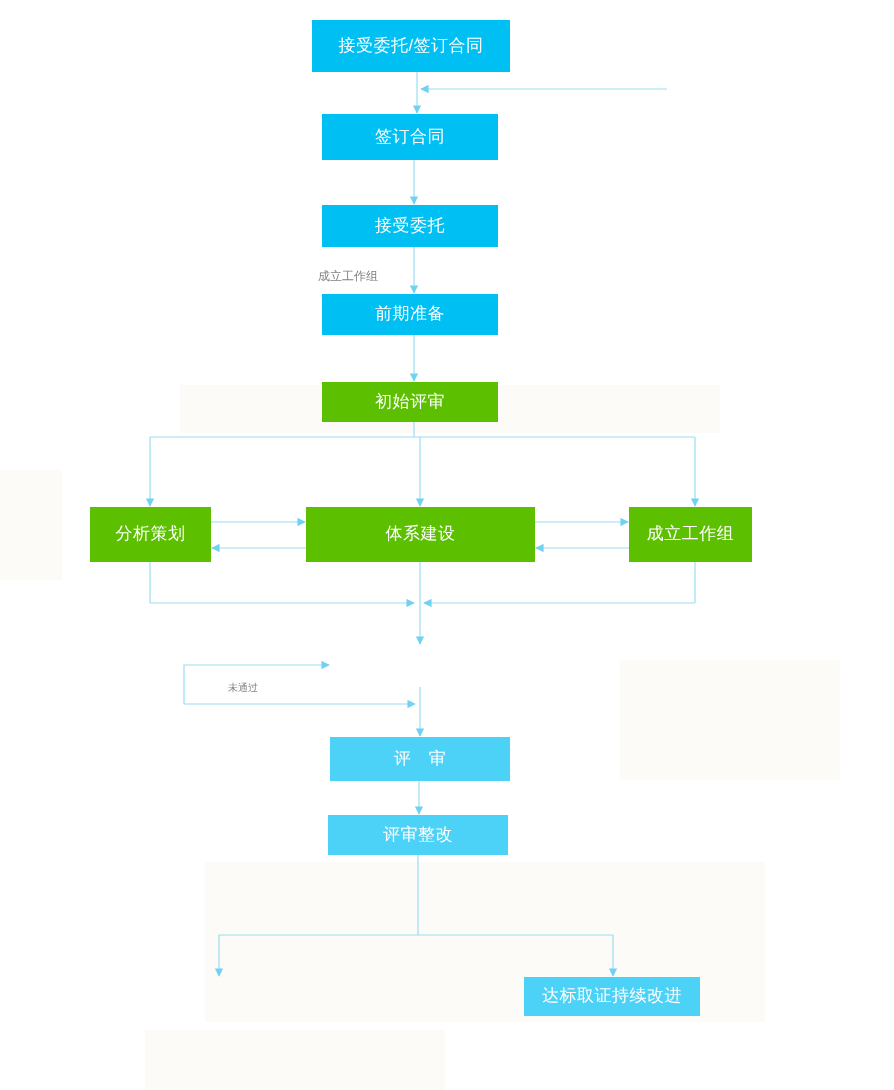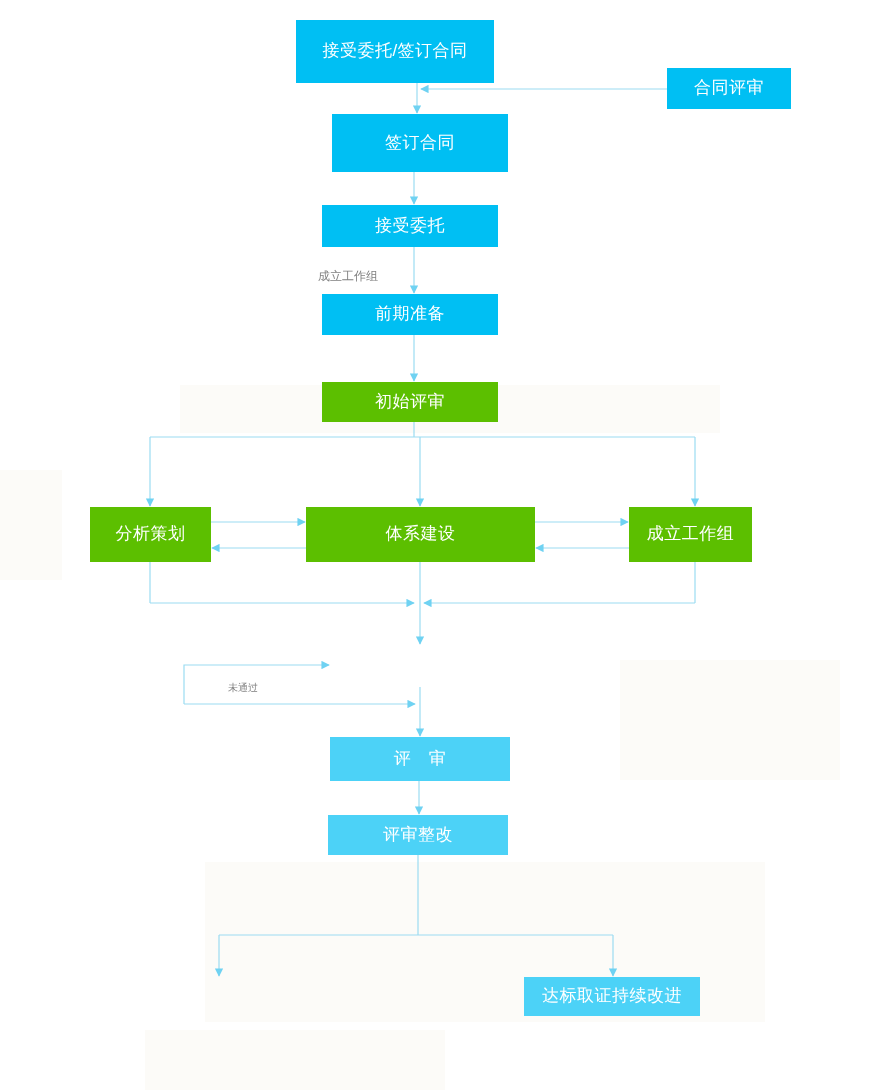--- a/index.html
+++ b/index.html
@@ -114,25 +114,24 @@
 
       <path d="M 419 781 L 419 814" marker-end="url(#ar)"></path>
 
       <path d="M 418 855 L 418 935"></path>
       <path d="M 219 935 L 613 935"></path>
       <path d="M 219 935 L 219 976" marker-end="url(#ar)"></path>
       <path d="M 613 935 L 613 976" marker-end="url(#ar)"></path>
     </g>
   </svg>
 
-  <div class="node node-blue" style="left:296px;top:20px;width:198px;height:63px;">接受委托/签订合同</div>
+  <div class="node node-blue" style="left:312px;top:20px;width:198px;height:52px;">接受委托/签订合同</div>
 
-  <div class="node node-blue" style="left:667px;top:68px;width:124px;height:41px;">合同评审</div>
 
-  <div class="node node-blue" style="left:332px;top:114px;width:176px;height:58px;">签订合同</div>
+  <div class="node node-blue" style="left:322px;top:114px;width:176px;height:46px;">签订合同</div>
 
   <div class="node node-blue" style="left:322px;top:205px;width:176px;height:42px;">接受委托</div>
 
   <div class="node node-blue" style="left:322px;top:294px;width:176px;height:41px;">前期准备</div>
 
   <div class="node node-green" style="left:322px;top:382px;width:176px;height:40px;">初始评审</div>
 
   <div class="node node-green" style="left:90px;top:507px;width:121px;height:55px;">分析策划</div>
 
   <div class="node node-green" style="left:306px;top:507px;width:229px;height:55px;">体系建设</div>

